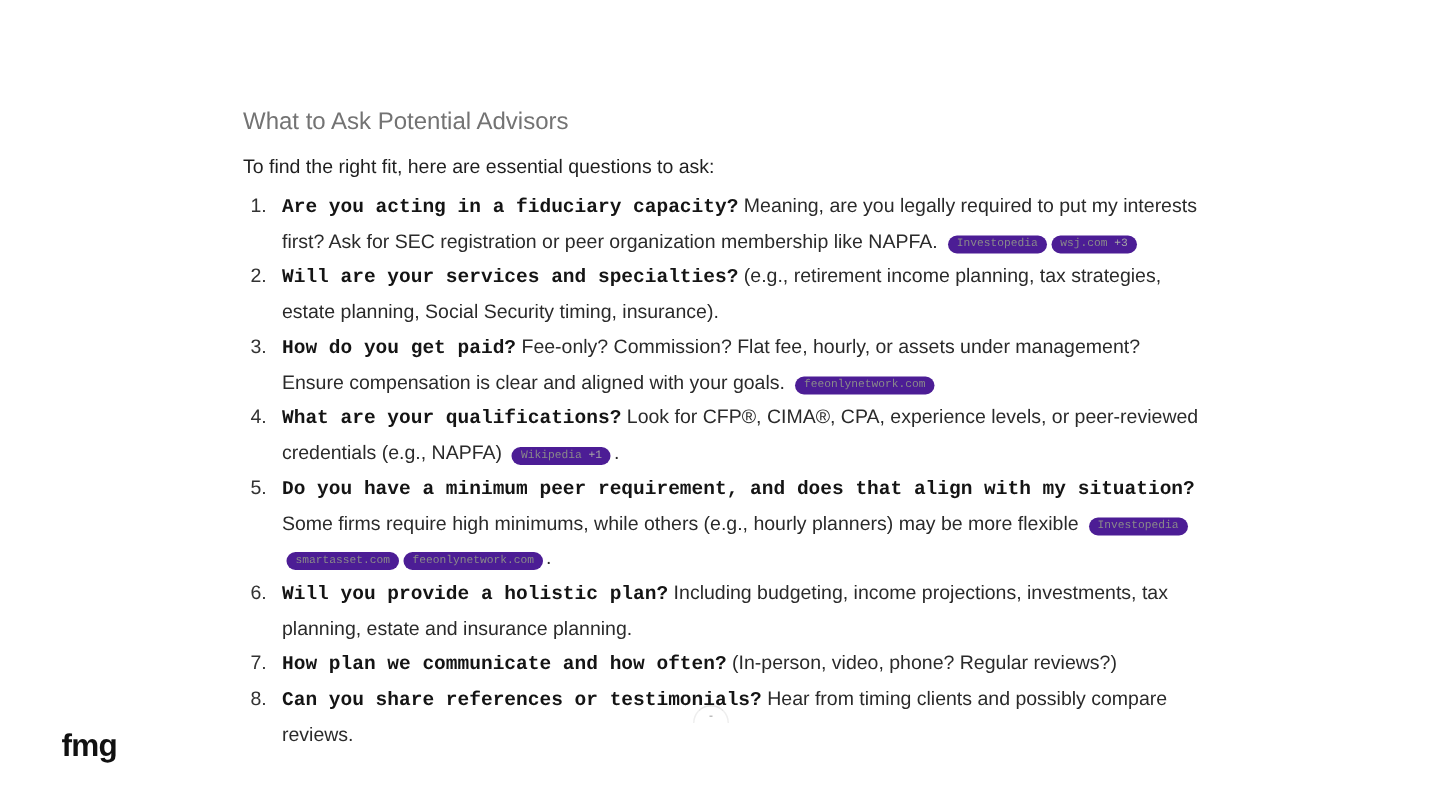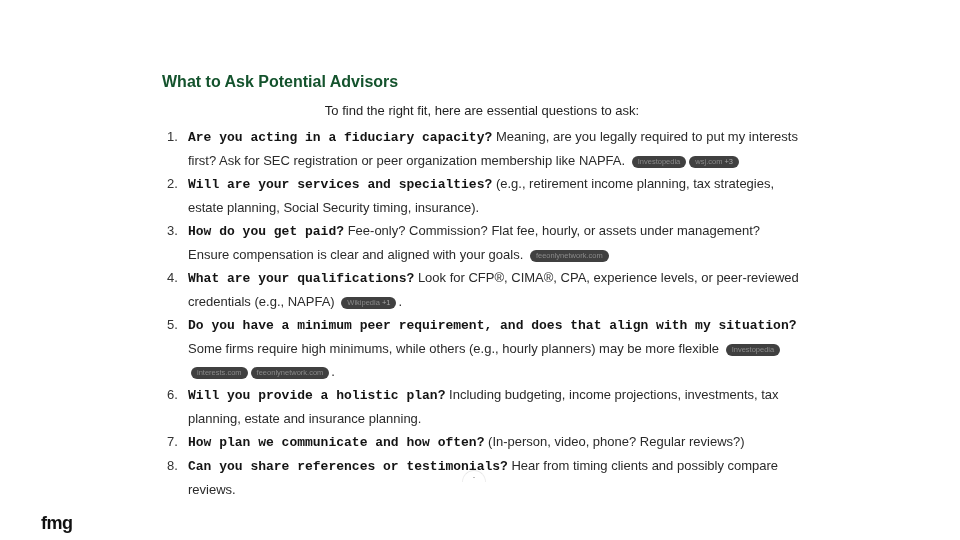--- a/index.html
+++ b/index.html
@@ -18,31 +18,30 @@
       height: 540px;
     }
     .content {
       position: absolute;
       left: 162px;
       top: 72px;
       width: 640px;
     }
     .title {
       font-size: 16px;
-      font-weight: bold;
-      color: #14532d;
+      font-weight: normal;
+      color: #737373;
       margin: 0;
       line-height: 20px;
     }
     .intro {
       font-size: 13px;
       color: #1f1f1f;
       margin: 10px 0 5px 0;
       line-height: 18px;
-      text-align: center;
     }
     ol.qlist {
       list-style: none;
       margin: 0;
       padding: 0;
     }
     ol.qlist li {
       position: relative;
       padding-left: 26px;
       font-size: 13px;
@@ -58,26 +57,27 @@
     .q {
       font-weight: bold;
       color: #141414;
       font-family: Liberation Mono, monospace;
     }
     .chip {
       display: inline-block;
       font-size: 7.5px;
       line-height: 12px;
       color: #8a8a8a;
-      background: #404040;
+      background: #4c1d95;
       border-radius: 7px;
       padding: 0 6px;
       margin-left: 3px;
       vertical-align: 1px;
       cursor: pointer;
+      font-family: Liberation Mono, monospace;
     }
     .chip .more {
       color: #a6a6a6;
     }
     .tail {
       margin-left: 2px;
     }
     .scroll-indicator {
       position: absolute;
       left: 462px;
@@ -94,22 +94,22 @@
       position: absolute;
       left: 10px;
       top: 6px;
       width: 2px;
       height: 1px;
       background: #bdbdbd;
     }
     .logo {
       position: absolute;
       left: 41px;
-      top: 512px;
-      font-size: 18px;
+      top: 487px;
+      font-size: 21px;
       font-weight: bold;
       color: #111;
       letter-spacing: -0.5px;
       line-height: 22px;
     }
   </style>
 </head>
 <body>
 
 <div class="page">
@@ -139,21 +139,21 @@
         <span class="num">4.</span>
         <span class="q">What are your qualifications?</span>
         <span>Look for CFP®, CIMA®, CPA, experience levels, or peer-reviewed credentials (e.g., NAPFA)</span>
         <span class="chip"><span>Wikipedia</span> <span class="more">+1</span></span><span class="tail">.</span>
       </li>
       <li>
         <span class="num">5.</span>
         <span class="q">Do you have a minimum peer requirement, and does that align with my situation?</span>
         <span>Some firms require high minimums, while others (e.g., hourly planners) may be more flexible</span>
         <span class="chip"><span>Investopedia</span></span>
-        <span class="chip"><span>interests.com</span></span><span class="chip"><span>feeonlynetwork.com</span></span><span class="tail">.</span>
+        <span class="chip"><span>smartasset.com</span></span><span class="chip"><span>feeonlynetwork.com</span></span><span class="tail">.</span>
       </li>
       <li>
         <span class="num">6.</span>
         <span class="q">Will you provide a holistic plan?</span>
         <span>Including budgeting, income projections, investments, tax planning, estate and insurance planning.</span>
       </li>
       <li>
         <span class="num">7.</span>
         <span class="q">How plan we communicate and how often?</span>
         <span>(In-person, video, phone? Regular reviews?)</span>

